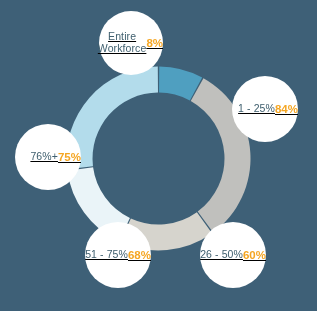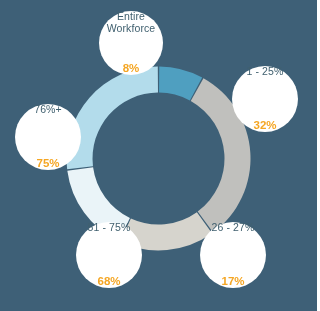--- a/index.html
+++ b/index.html
@@ -29,56 +29,56 @@
   #donut-svg {
     display: block;
     width: 317px;
     height: 311px;
   }
   .bubble {
     position: absolute;
     border-radius: 50%;
     background: #ffffff;
     display: flex;
-    flex-direction: column;
     align-items: center;
-    justify-content: space-between;
+    justify-content: flex-end;
     text-align: center;
     box-sizing: border-box;
     line-height: 1.12;
+    text-decoration: underline;
   }
   .bubble .b-label {
     color: #40606f;
     font-size: 10.5px;
     letter-spacing: 0.1px;
     white-space: pre-line;
     display: block;
   }
   .bubble .b-value {
     color: #f5a623;
     font-size: 11.5px;
     font-weight: bold;
     display: block;
     margin-top: 1px;
   }
   
   #bubble-entire-workforce {
     left: 99px;  top: 11px;  width: 64px;  height: 64px;
   }
   #bubble-1-25 {
-    left: 232px; top: 66px;  width: 66px;  height: 66px;
+    left: 232px; top: 76px;  width: 66px;  height: 66px;
   }
   #bubble-26-50 {
     left: 200px; top: 222px; width: 66px;  height: 66px;
   }
   #bubble-51-75 {
-    left: 76px;  top: 222px; width: 66px;  height: 66px;
+    left: 85px;  top: 222px; width: 66px;  height: 66px;
   }
   #bubble-76-plus {
-    left: 15px;  top: 104px; width: 66px;  height: 66px;
+    left: 15px;  top: 124px; width: 66px;  height: 66px;
   }
 </style>
 </head>
 <body>
 
 <div id="infographic">
 
   <div id="donut-wrap">
     <svg id="donut-svg" viewBox="0 0 317 311">
       <g id="donut-slices">
@@ -92,26 +92,26 @@
   </div>
 
   <div class="bubble" id="bubble-entire-workforce">
     <span class="b-label">Entire
 Workforce</span>
     <span class="b-value">8%</span>
   </div>
 
   <div class="bubble" id="bubble-1-25">
     <span class="b-label">1 - 25%</span>
-    <span class="b-value">32%</span>
+    <span class="b-value">84%</span>
   </div>
 
   <div class="bubble" id="bubble-26-50">
-    <span class="b-label">26 - 27%</span>
-    <span class="b-value">17%</span>
+    <span class="b-label">26 - 50%</span>
+    <span class="b-value">60%</span>
   </div>
 
   <div class="bubble" id="bubble-51-75">
     <span class="b-label">51 - 75%</span>
     <span class="b-value">68%</span>
   </div>
 
   <div class="bubble" id="bubble-76-plus">
     <span class="b-label">76%+</span>
     <span class="b-value">75%</span>

